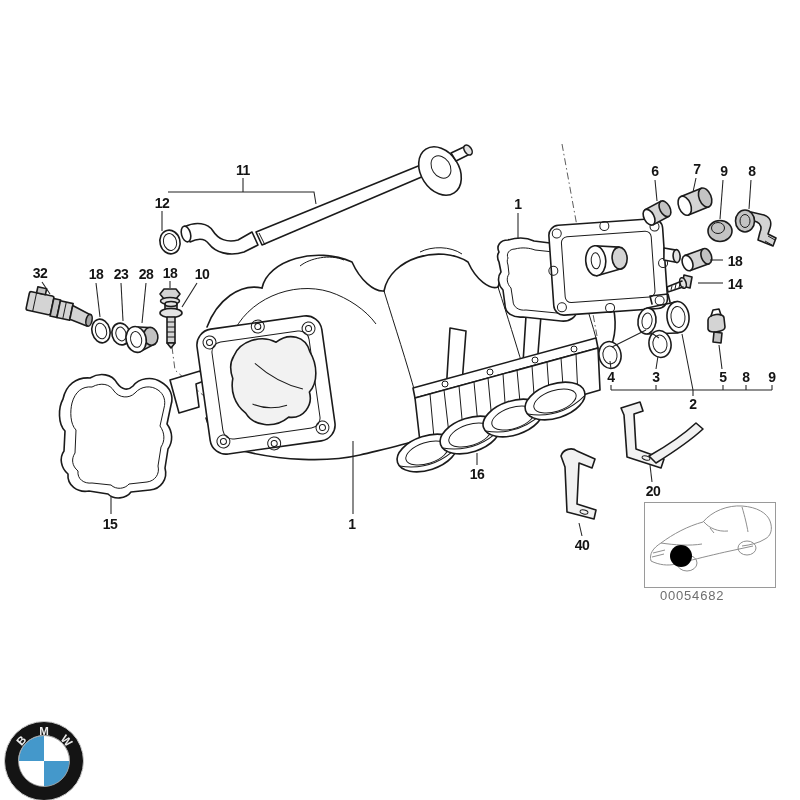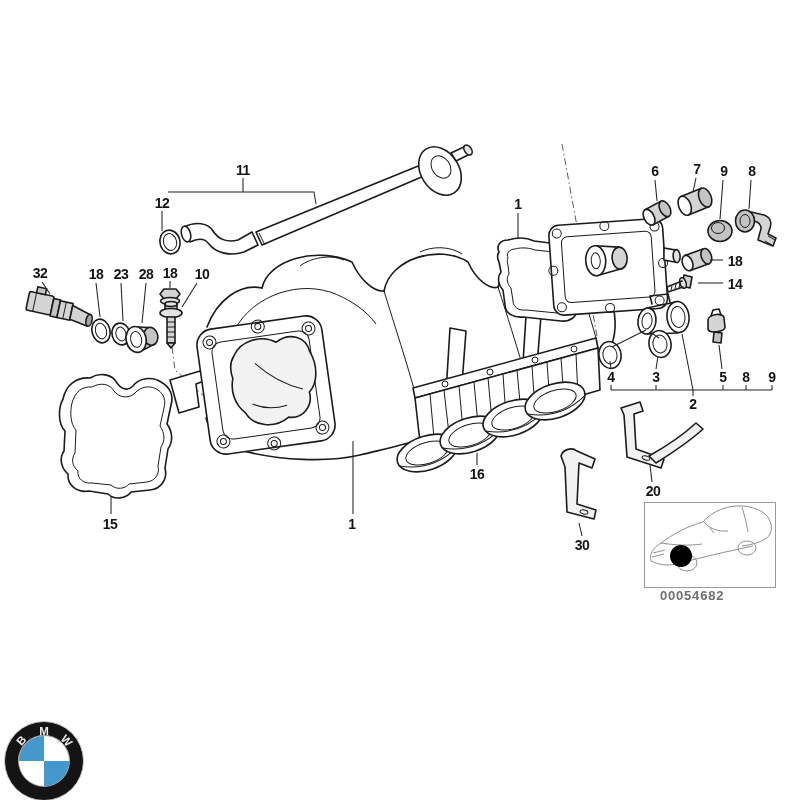--- a/index.html
+++ b/index.html
@@ -13,21 +13,21 @@
   .f1{fill:#e3e3e3;}
   .f2{fill:#d4d4d4;}
   .f3{fill:#c3c3c3;}
   .f4{fill:#a5a5a5;}
   .ld{stroke:#222222;stroke-width:1.05;fill:none;}
   .dd{stroke:#4a4a4a;stroke-width:0.9;fill:none;stroke-dasharray:7 3 1.5 3;}
   .thin{stroke:#1b1b1b;stroke-width:1;fill:none;}
   .car{stroke:#8f8f8f;stroke-width:1;fill:none;}
   
   .callout{position:absolute;transform:translate(-50%,-50%);font-weight:700;font-size:14px;color:#141414;letter-spacing:-0.5px;white-space:nowrap;}
-  .inset-code{position:absolute;left:660px;top:588px;font-size:13px;color:#6e6e6e;letter-spacing:0.8px;font-weight:bold;}
+  .inset-code{position:absolute;left:660px;top:588px;font-size:13px;color:#6e6e6e;letter-spacing:0.8px;}
   .footer-text{position:absolute;top:737px;right:8px;font-size:45px;color:#000;letter-spacing:-1px;white-space:nowrap;}
   .footer-text .sep{display:inline-block;width:12px;}
   .logo-letter{font-family:"Liberation Sans",sans-serif;font-size:11.5px;font-weight:700;fill:#ececec;text-anchor:middle;}
 </style>
 </head>
 <body>
 
 <div class="stage">
 
   <svg class="diagram-svg" width="800" height="800" viewBox="0 0 800 800">
@@ -349,18 +349,18 @@
   <div class="callout" style="left:611px;top:377px">4</div>
   <div class="callout" style="left:656px;top:377px">3</div>
   <div class="callout" style="left:723px;top:377px">5</div>
   <div class="callout" style="left:746px;top:377px">8</div>
   <div class="callout" style="left:772px;top:377px">9</div>
   <div class="callout" style="left:693px;top:404px">2</div>
   <div class="callout" style="left:110px;top:524px">15</div>
   <div class="callout" style="left:477px;top:474px">16</div>
   <div class="callout" style="left:352px;top:524px">1</div>
   <div class="callout" style="left:653px;top:491px">20</div>
-  <div class="callout" style="left:582px;top:545px">30</div>
+  <div class="callout" style="left:582px;top:545px">40</div>
 
   <div class="inset-code">00054682</div>
 
 
 </div>
 
 </body></html>

